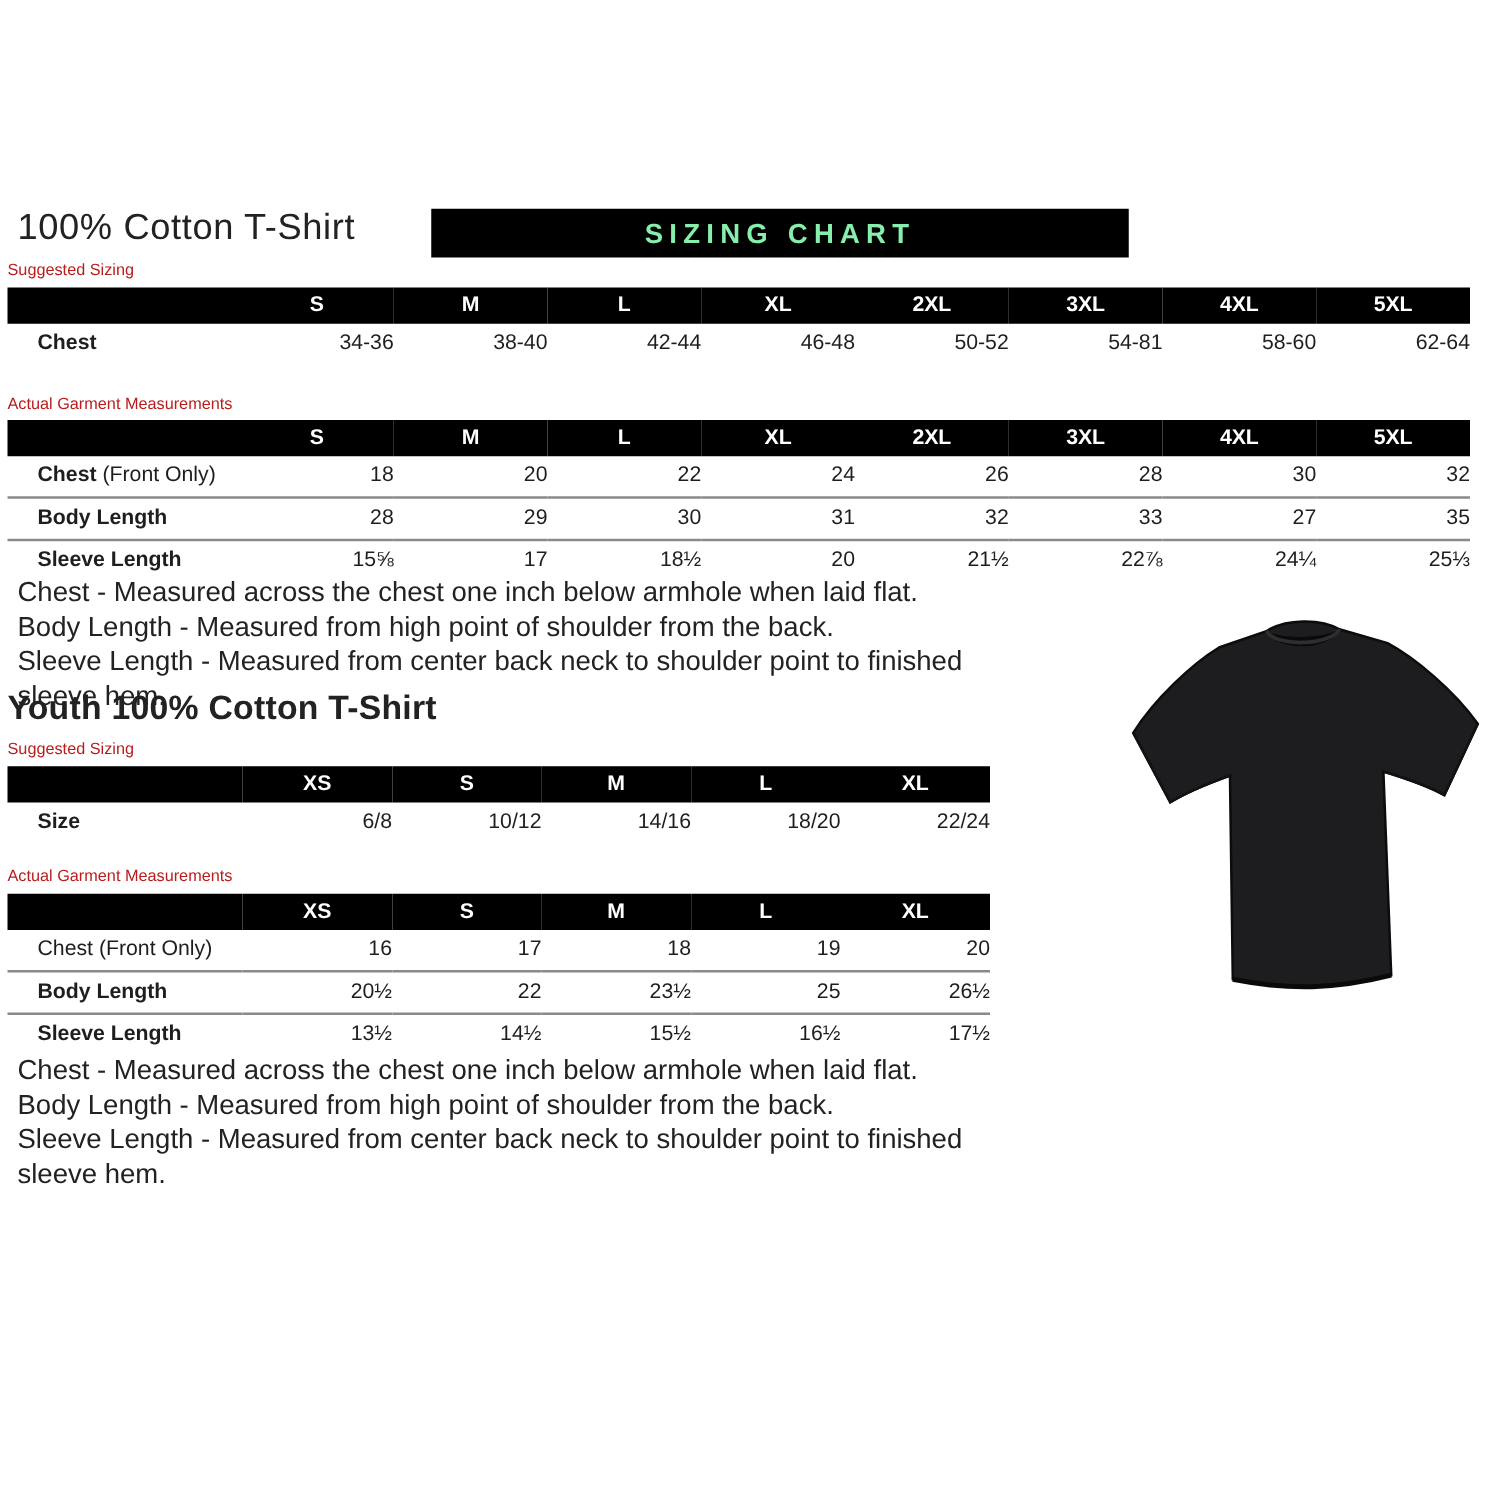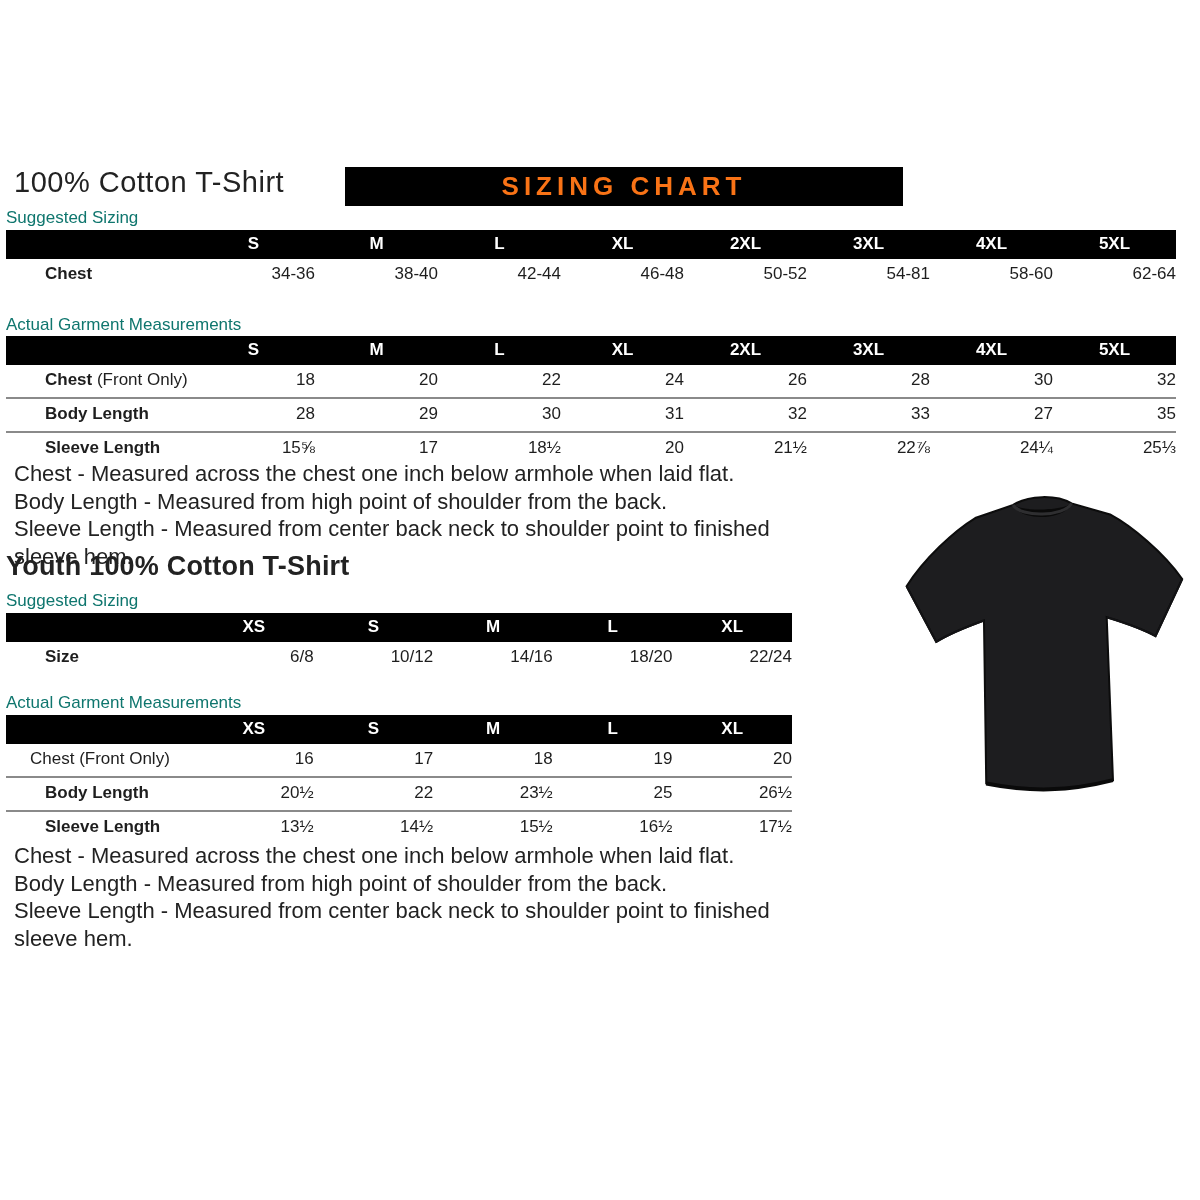--- a/index.html
+++ b/index.html
@@ -6,39 +6,39 @@
   #canvas {
     position:relative; width:1200px; height:1040px; background:#ffffff;
     font-family:"Liberation Sans", sans-serif; color:#1e1e1e; overflow:hidden;
   }
   .abs { position:absolute; }
 
   .big-heading { font-size:29px; font-weight:400; color:#222; letter-spacing:0.5px; white-space:nowrap; }
   .big-heading.bold { font-weight:700; font-size:27px; letter-spacing:0.2px; }
 
   .banner {
-    background:#000; color:#f97316; text-align:center;
-    font-weight:700; font-size:26px; letter-spacing:5px;
+    background:#000; color:#86efac; text-align:center;
+    font-weight:700; font-size:22px; letter-spacing:5px;
     line-height:39px; height:39px; box-sizing:border-box;
   }
 
-  .section-label { font-size:17px; color:#0f766e; }
+  .section-label { font-size:13px; color:#b91c1c; }
 
   table.tbl { position:absolute; border-collapse:collapse; table-layout:fixed; }
   table.tbl thead th {
     background:#000; color:#fff; font-weight:700; font-size:17px;
     text-align:center; padding:4px 0 5px 0;
   }
   table.tbl tbody td {
     font-size:17px; color:#1e1e1e; text-align:right; padding:5px 0 7px 0; font-weight:400;
   }
   table.tbl tbody th {
     font-size:17px; color:#1e1e1e; text-align:left; padding:5px 0 7px 24px; font-weight:400; white-space:nowrap;
   }
-  table.tbl tbody th .lbl-bold { font-weight:700;margin-left:15px; }
+  table.tbl tbody th .lbl-bold { font-weight:700; }
   table.tbl.lined tbody tr + tr { border-top:2px solid #8a8a8a; }
 
   .notes { font-size:22px; line-height:27.5px; color:#222; }
 
   .tee-wrap { transform:rotate(-1.5deg); }
 </style>
 </head>
 <body>
 
 <div id="canvas">

